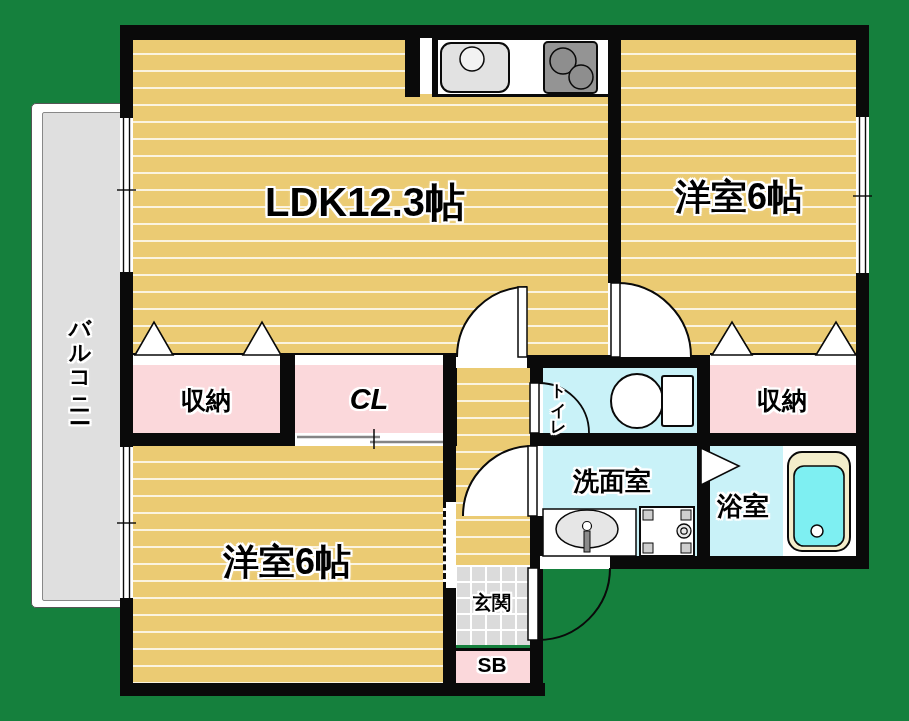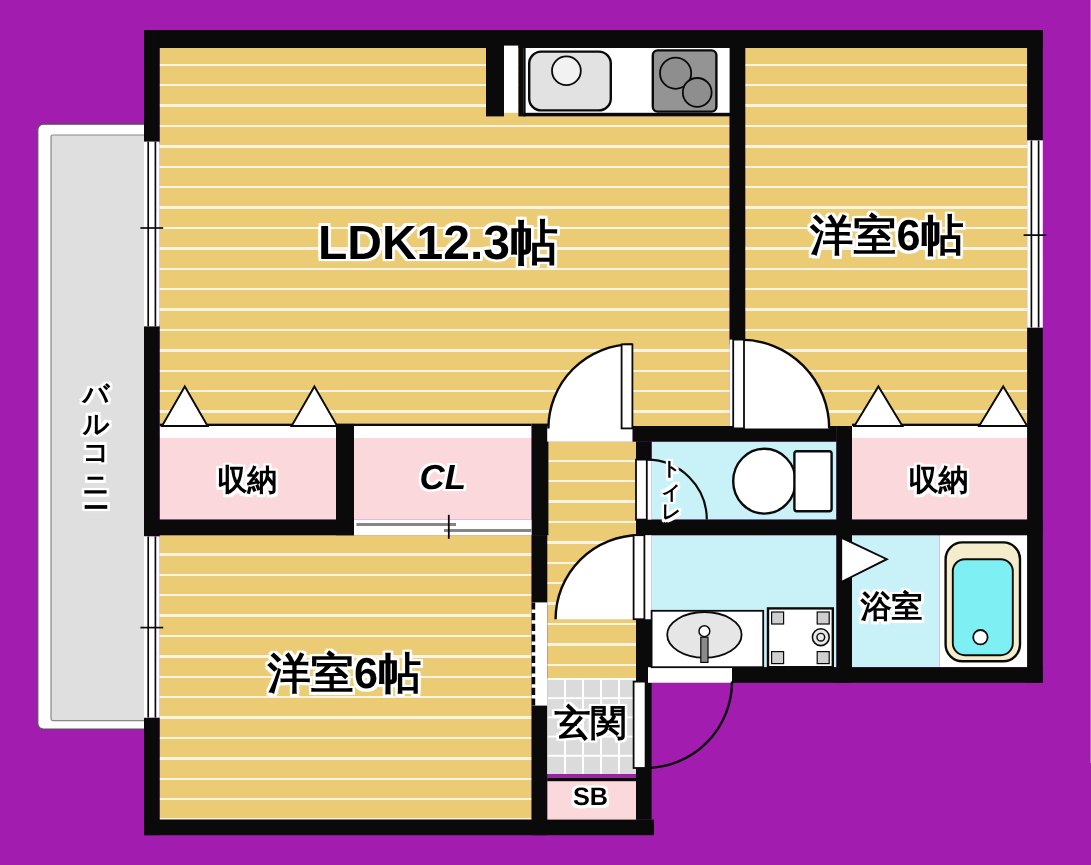--- a/index.html
+++ b/index.html
@@ -1,16 +1,16 @@
 <!DOCTYPE html>
 <html><head>
 <meta charset="utf-8">
 <style>
   html,body{margin:0;padding:0;background:#fff;}
-  .plan{position:relative;width:909px;height:721px;background:#a21caf;overflow:hidden;
+  .plan{position:relative;width:909px;height:721px;background:#15803d;overflow:hidden;
         font-family:"Liberation Sans","DejaVu Sans",sans-serif;}
   .wall{position:absolute;background:#0a0a0a;}
   .wood{position:absolute;background-color:#EBCB73;
         background-image:repeating-linear-gradient(to bottom,rgba(0,0,0,0) 0 15px,rgba(255,255,255,.78) 15px 17px);}
   .pink{position:absolute;background:#FBD8DB;}
   .cyan{position:absolute;background:#C9F2F8;}
   .strip{position:absolute;background:#fff;border-top:2px solid #0a0a0a;}
   .white{position:absolute;background:#fff;}
   .tile{position:absolute;background-color:#DBDBDB;
         background-image:linear-gradient(#fff 2px,rgba(0,0,0,0) 2px),linear-gradient(90deg,#fff 2px,rgba(0,0,0,0) 2px);
@@ -189,16 +189,17 @@
   </svg>
 
   <div class="lbl z5" style="left:365px;top:202px;font-size:40px;">LDK12.3帖</div>
   <div class="lbl z5" style="left:739px;top:197px;font-size:36px;">洋室6帖</div>
   <div class="lbl z5" style="left:287px;top:562px;font-size:36px;">洋室6帖</div>
   <div class="lbl vert z5" style="left:80px;top:358px;font-size:22px;">バルコニー</div>
   <div class="lbl z5" style="left:206px;top:400px;font-size:25px;">収納</div>
   <div class="lbl z5" style="left:369px;top:399px;font-size:29px;font-style:italic;">CL</div>
   <div class="lbl z5" style="left:782px;top:400px;font-size:25px;">収納</div>
   <div class="lbl vert z5" style="left:558px;top:400px;font-size:16px;letter-spacing:0;">トイレ</div>
+  <div class="lbl z5" style="left:612px;top:481px;font-size:26px;">洗面室</div>
   <div class="lbl z5" style="left:743px;top:506px;font-size:26px;">浴室</div>
-  <div class="lbl z5" style="left:492px;top:603px;font-size:30px;">玄関</div>
+  <div class="lbl z5" style="left:492px;top:603px;font-size:19px;">玄関</div>
   <div class="lbl z5" style="left:492px;top:665px;font-size:21px;">SB</div>
 </div>
 
 </body></html>

